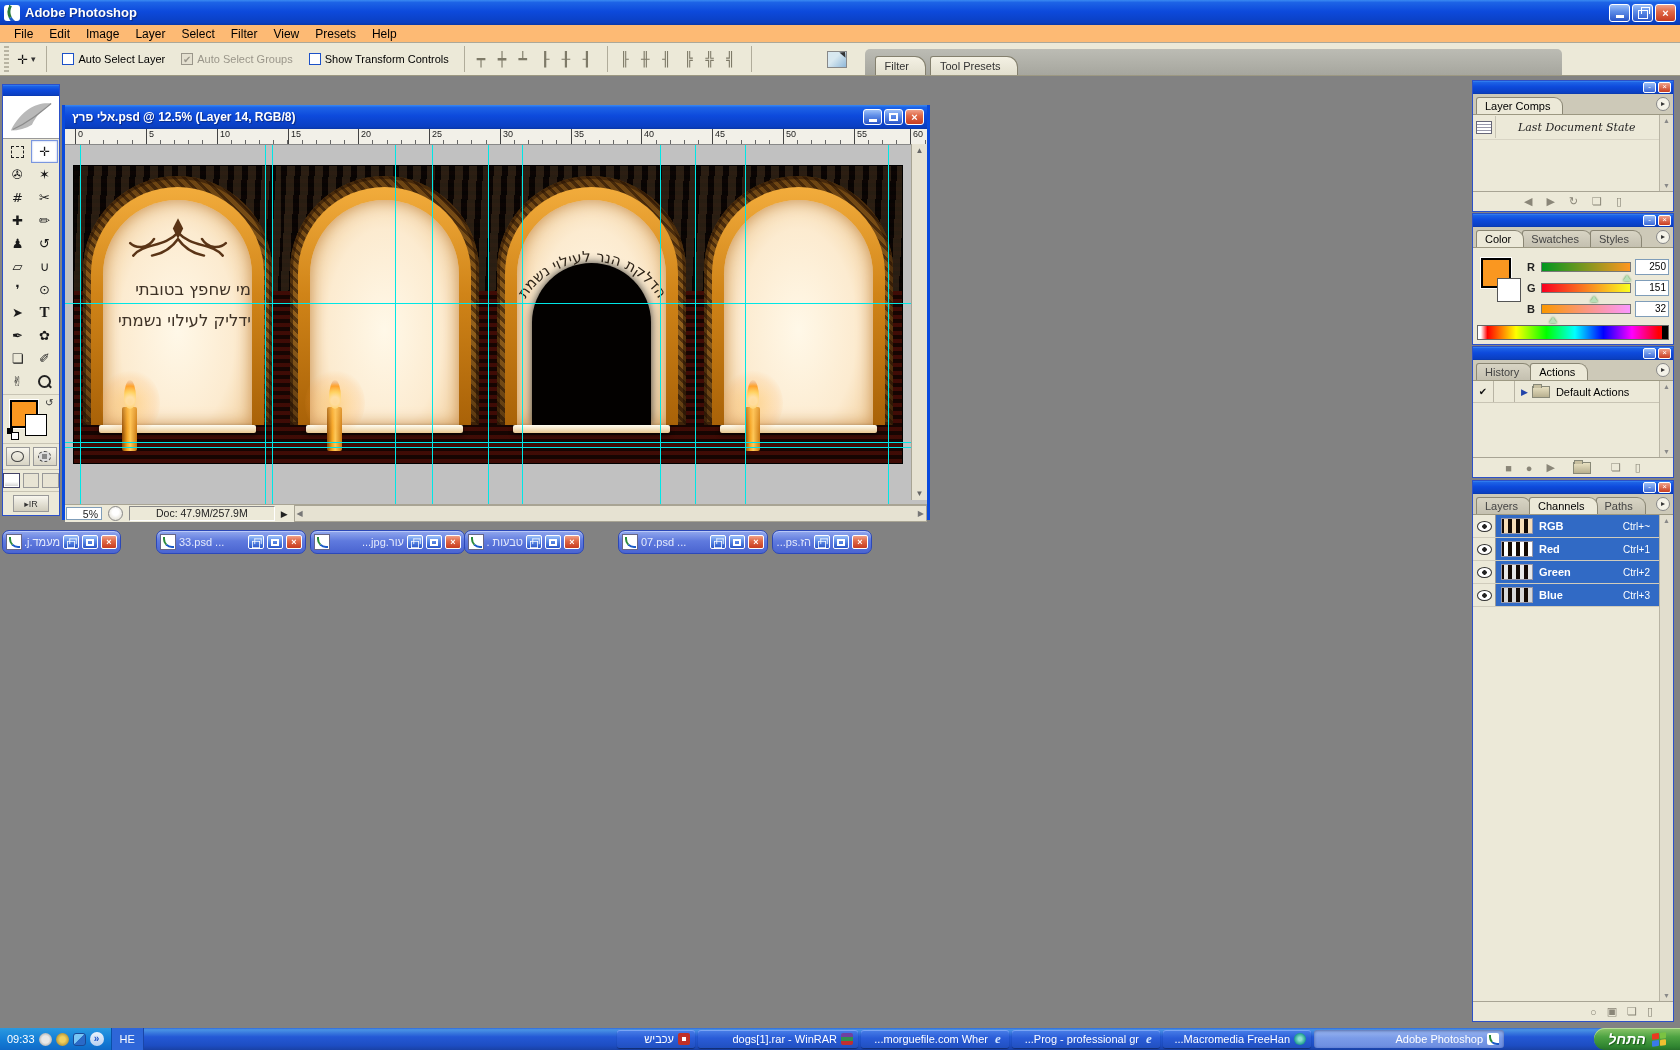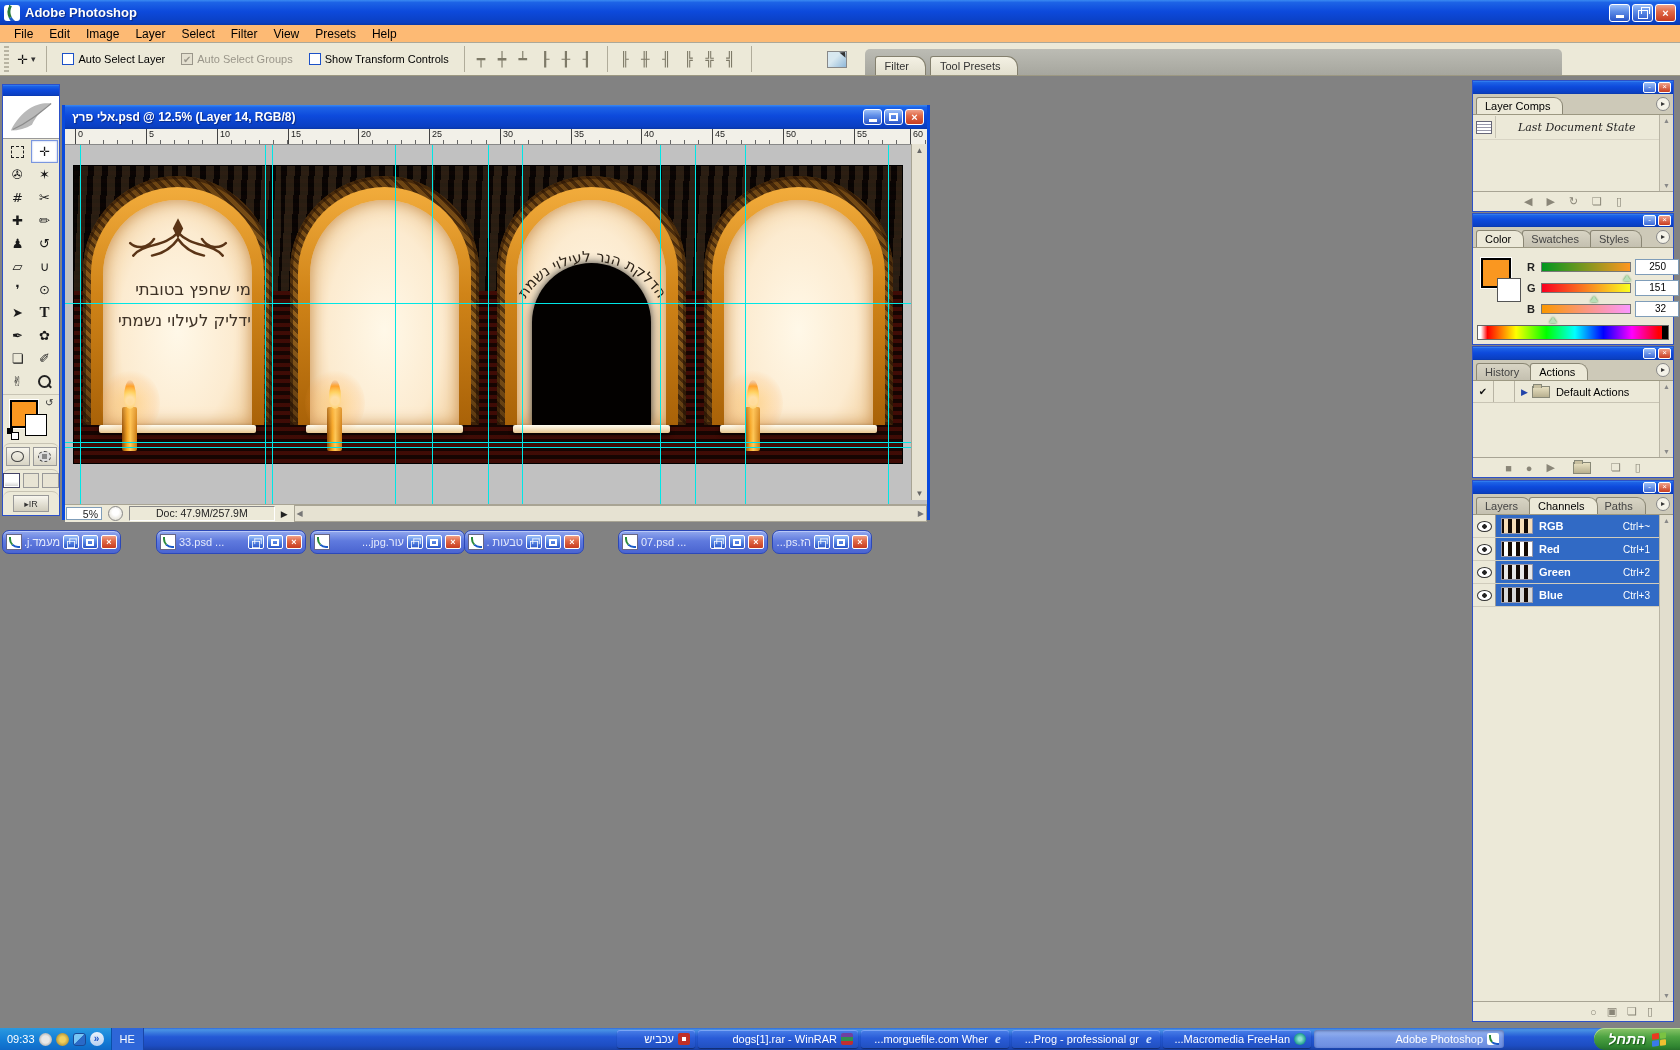--- a/index.html
+++ b/index.html
@@ -45,21 +45,21 @@
   .g-marquee{width:11px;height:10px;border:1px dashed #222;}
   .g-zoom{width:9px;height:9px;border:2px solid #222;border-radius:50%;position:relative;}
   .g-zoom::after{content:"";position:absolute;left:7px;top:8px;width:5px;height:2px;background:#222;transform:rotate(45deg);}
   .tb-colors{position:relative;height:48px;border-top:1px solid #C8C4B4;}
   .fg-swatch{position:absolute;left:7px;top:5px;width:24px;height:24px;border:2px solid #000;outline:1px solid #fff;}
   .bg-swatch{position:absolute;left:22px;top:19px;width:20px;height:20px;background:#fff;border:1px solid #000;}
   .mini-reset{position:absolute;left:4px;top:33px;width:11px;height:10px;}
   .mini-reset::before{content:"";position:absolute;left:0;top:0;width:6px;height:6px;background:#000;}
   .mini-reset::after{content:"";position:absolute;left:4px;top:4px;width:6px;height:6px;background:#fff;border:1px solid #000;}
   .swap-ic{position:absolute;left:42px;top:2px;font-size:10px;color:#333;}
-  .tb-row{display:flex;justify-content:center;gap:3px;padding:3px 0;border-top:1px solid #C8C4B4;border-radius:7px;}
+  .tb-row{display:flex;justify-content:center;gap:3px;padding:3px 0;border-top:1px solid #C8C4B4;}
   .mmode{width:22px;height:17px;border:1px solid #999;background:linear-gradient(#F8F6EE,#D8D4C4);display:flex;align-items:center;justify-content:center;}
   .mmode .circ{width:11px;height:9px;border:1px solid #444;border-radius:50%;}
   .mmode.q .circ{background:radial-gradient(circle,#888 40%,#ddd 41%);border-style:dashed;}
   .smode{width:15px;height:13px;border:1px solid #999;background:#E8E4D4;}
   .smode.a{background:linear-gradient(#fff 60%,#ccc);box-shadow:inset 0 0 0 1px #fff;border-color:#446;}
   .ir-btn{width:34px;height:15px;border:1px solid #999;background:linear-gradient(#F8F6EE,#D0CCBC);display:flex;align-items:center;justify-content:center;font-size:9px;color:#333;}
   
   .docwin{position:absolute;left:62px;top:105px;width:868px;height:415px;border:3px solid #0A4ADC;border-top:none;box-sizing:border-box;background:#ECE9D8;}
   .doc-title{height:24px;display:flex;align-items:center;padding:0 3px;}
   .doc-title .t-text{color:#fff;font-weight:bold;font-size:12px;text-shadow:1px 1px 1px #0A2A80;margin-left:4px;}
@@ -122,21 +122,21 @@
   
   .col-wrap{display:flex;padding:8px 4px 2px 6px;}
   .col-sw{position:relative;width:48px;height:62px;flex:none;}
   .col-fg{position:absolute;left:2px;top:2px;width:26px;height:26px;border:2px solid #000;outline:1px solid #fff;}
   .col-bg{position:absolute;left:18px;top:22px;width:22px;height:22px;background:#fff;border:1px solid #555;}
   .col-rows{flex:1;}
   .crow{display:flex;align-items:center;height:21px;gap:4px;}
   .crow .lab{width:10px;font-size:11px;font-weight:bold;color:#222;}
   .ctrack{position:relative;width:88px;height:8px;border:1px solid #777;}
   .cmark{position:absolute;top:8px;width:0;height:0;border:4px solid transparent;border-bottom:6px solid #B8E0B8;margin-left:-4px;filter:drop-shadow(0 0 1px #383);}
-  .cval{width:30px;height:14px;background:#fff;border:1px solid #7F9DB9;font-size:10px;text-align:right;padding-right:12px;line-height:14px;}
+  .cval{width:30px;height:14px;background:#fff;border:1px solid #7F9DB9;font-size:10px;text-align:right;padding-right:2px;line-height:14px;}
   .spectrum{height:13px;margin:4px 4px 4px 4px;border:1px solid #666;background:linear-gradient(90deg,#fff 0 1.5%,#f00 5%,#ff0 20%,#0f0 36%,#0ff 51%,#00f 66%,#f0f 81%,#f00 95%,#f00 97%,#000 97%);}
   
   .act-row{display:flex;align-items:center;height:21px;border-bottom:1px solid #C8C4B4;margin-right:14px;font-size:11px;}
   .act-c1{width:20px;height:100%;border-right:1px solid #B8B4A4;display:flex;align-items:center;justify-content:center;color:#111;font-size:10px;}
   .folder{position:relative;width:16px;height:10px;background:linear-gradient(#E8E0C0,#B8B090);border:1px solid #887;margin:0 6px 0 4px;}
   .folder::before{content:"";position:absolute;left:0;top:-3px;width:7px;height:3px;background:#C8C0A0;border:1px solid #887;border-bottom:none;}
   .tri-exp{color:#2244AA;font-size:9px;margin-left:6px;}
   
   .ch-row{display:flex;align-items:center;height:22px;border-bottom:1px solid #D0CCBC;margin-right:14px;}
   .eye-col{width:22px;height:100%;border-right:1px solid #999;display:flex;align-items:center;justify-content:center;background:#ECE9D8;flex:none;}

